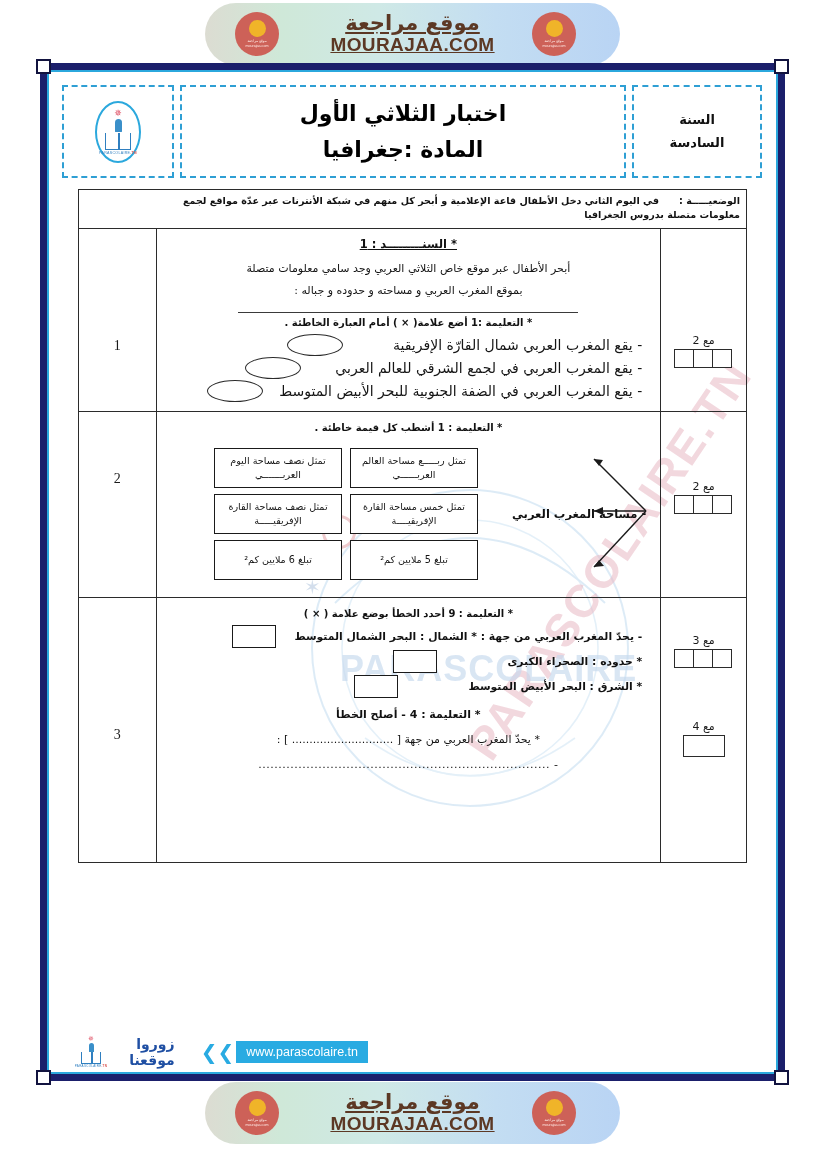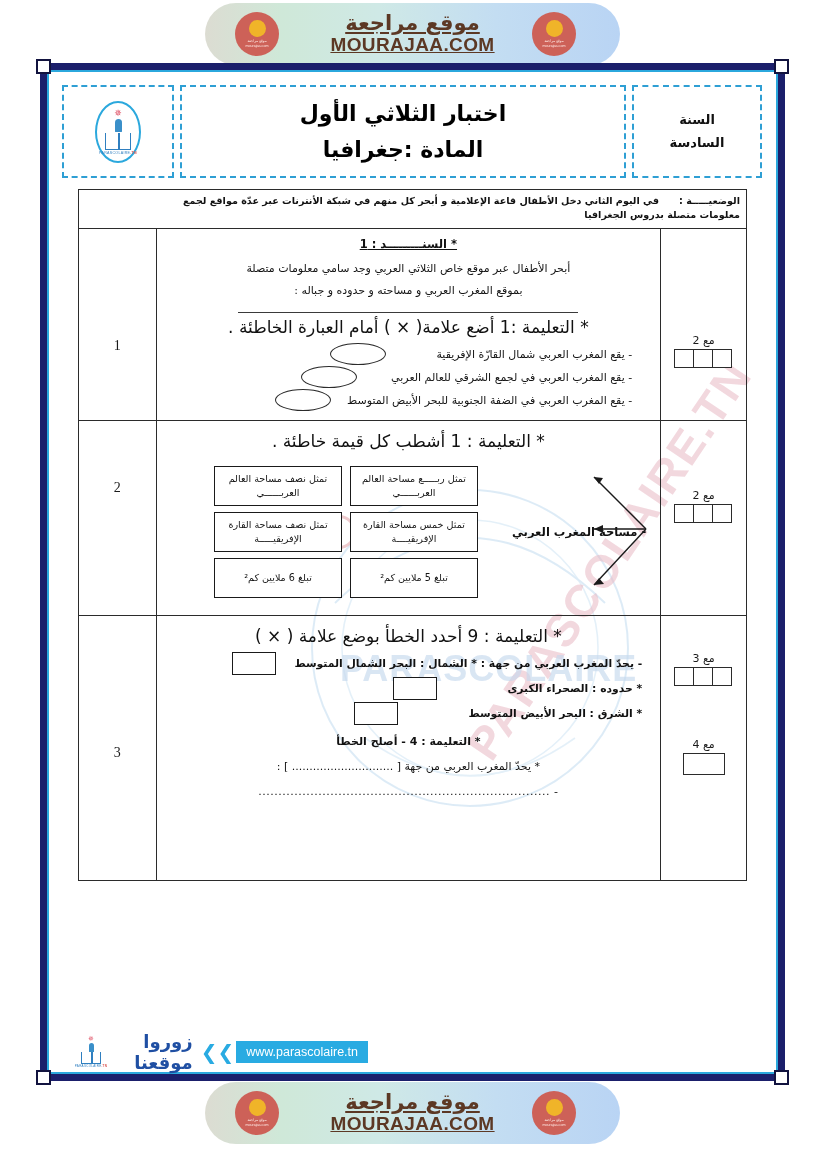--- a/index.html
+++ b/index.html
@@ -207,39 +207,39 @@
   }
 
   .body-cell { padding: 6px 10px 8px 10px; position: relative; }
 
   .q-head {
     font-size: 11.5px; font-weight: bold; color: #111;
     text-align: center; margin: 2px 0 7px 0;
   }
   .q-head .ul { text-decoration: underline; }
   .q-instr {
-    font-size: 17px; font-weight: normal; color: #111;
+    font-size: 10px; font-weight: bold; color: #111;
     text-align: center; margin: 4px 0 6px 0;
   }
   .doc-text {
     font-size: 11px; color: #141414; line-height: 2.0;
     text-align: center; margin: 0 6px;
   }
   .rule {
     width: 340px; height: 1.4px; background: #3a3a3a;
     margin: 10px auto 4px auto;
   }
 
   .stmt-row {
     display: flex; align-items: center; justify-content: flex-start;
     margin: 1px 0; position: relative; z-index: 3;
   }
   .stmt-text {
-    font-size: 11px; color: #141414; white-space: nowrap;
-    margin-right: 18px;
+    font-size: 14px; color: #141414; white-space: nowrap;
+    margin-right: 8px;
   }
   .oval {
     width: 56px; height: 22px; border-radius: 50%;
     border: 1.2px solid #2b2b2b; margin-right: 14px;
     background: transparent;
   }
   .oval.o1 { margin-right: 50px; }
   .oval.o2 { margin-right: 34px; }
   .oval.o3 { margin-right: 16px; }
 
@@ -304,22 +304,22 @@
     background: #29abe2; color: #ffffff;
     font-size: 12.5px; height: 22px; line-height: 22px;
     padding: 0 10px; direction: ltr;
     font-family: "Liberation Sans", sans-serif;
   }
   .foot-chev {
     color: #29abe2; font-size: 20px; line-height: 1;
     margin: 0 2px; direction: ltr;
   }
   .foot-ar {
-    color: #1f4fa3; font-size: 18px; font-weight: bold;
-    margin: 0 6px;
+    color: #1f4fa3; font-size: 14px; font-weight: bold;
+    margin: 0 24px;
   }
   .foot-logo {
     width: 26px; height: 32px;
     display: flex; flex-direction: column;
     align-items: center; justify-content: center;
   }
   .foot-logo .logo-book { width: 20px; height: 13px; }
   .foot-logo .logo-fig { width: 5px; height: 9px; }
   .foot-logo .logo-star { font-size: 7px; }
   .foot-logo .logo-word { font-size: 3px; }
@@ -460,21 +460,21 @@
               <line x1="62" y1="72" x2="10" y2="20" stroke="#1a1a1a" stroke-width="1.4"></line>
               <polygon points="10,20 19,21 15,27" fill="#1a1a1a"></polygon>
               <line x1="62" y1="72" x2="10" y2="72" stroke="#1a1a1a" stroke-width="1.4"></line>
               <polygon points="10,72 19,68 19,76" fill="#1a1a1a"></polygon>
               <line x1="62" y1="72" x2="10" y2="128" stroke="#1a1a1a" stroke-width="1.4"></line>
               <polygon points="10,128 15,121 20,127" fill="#1a1a1a"></polygon>
             </svg>
 
             <div class="q2-grid">
               <div class="q2-box">تمثل ربـــــع مساحة العالم العربــــــي</div>
-              <div class="q2-box">تمثل نصف مساحة العالم العربــــــي</div>
+              <div class="q2-box">تمثل نصف مساحة اليوم العربـــــــي</div>
               <div class="q2-box">تمثل خمس مساحة القارة الإفريقيــــة</div>
               <div class="q2-box">تمثل نصف مساحة القارة الإفريقيـــــة</div>
               <div class="q2-box">تبلغ 5 ملايين كم²</div>
               <div class="q2-box">تبلغ 6 ملايين كم²</div>
             </div>
           </div>
         </td>
 
         <td class="col-num num-cell">
           <div style="margin-top:58px">2</div>

